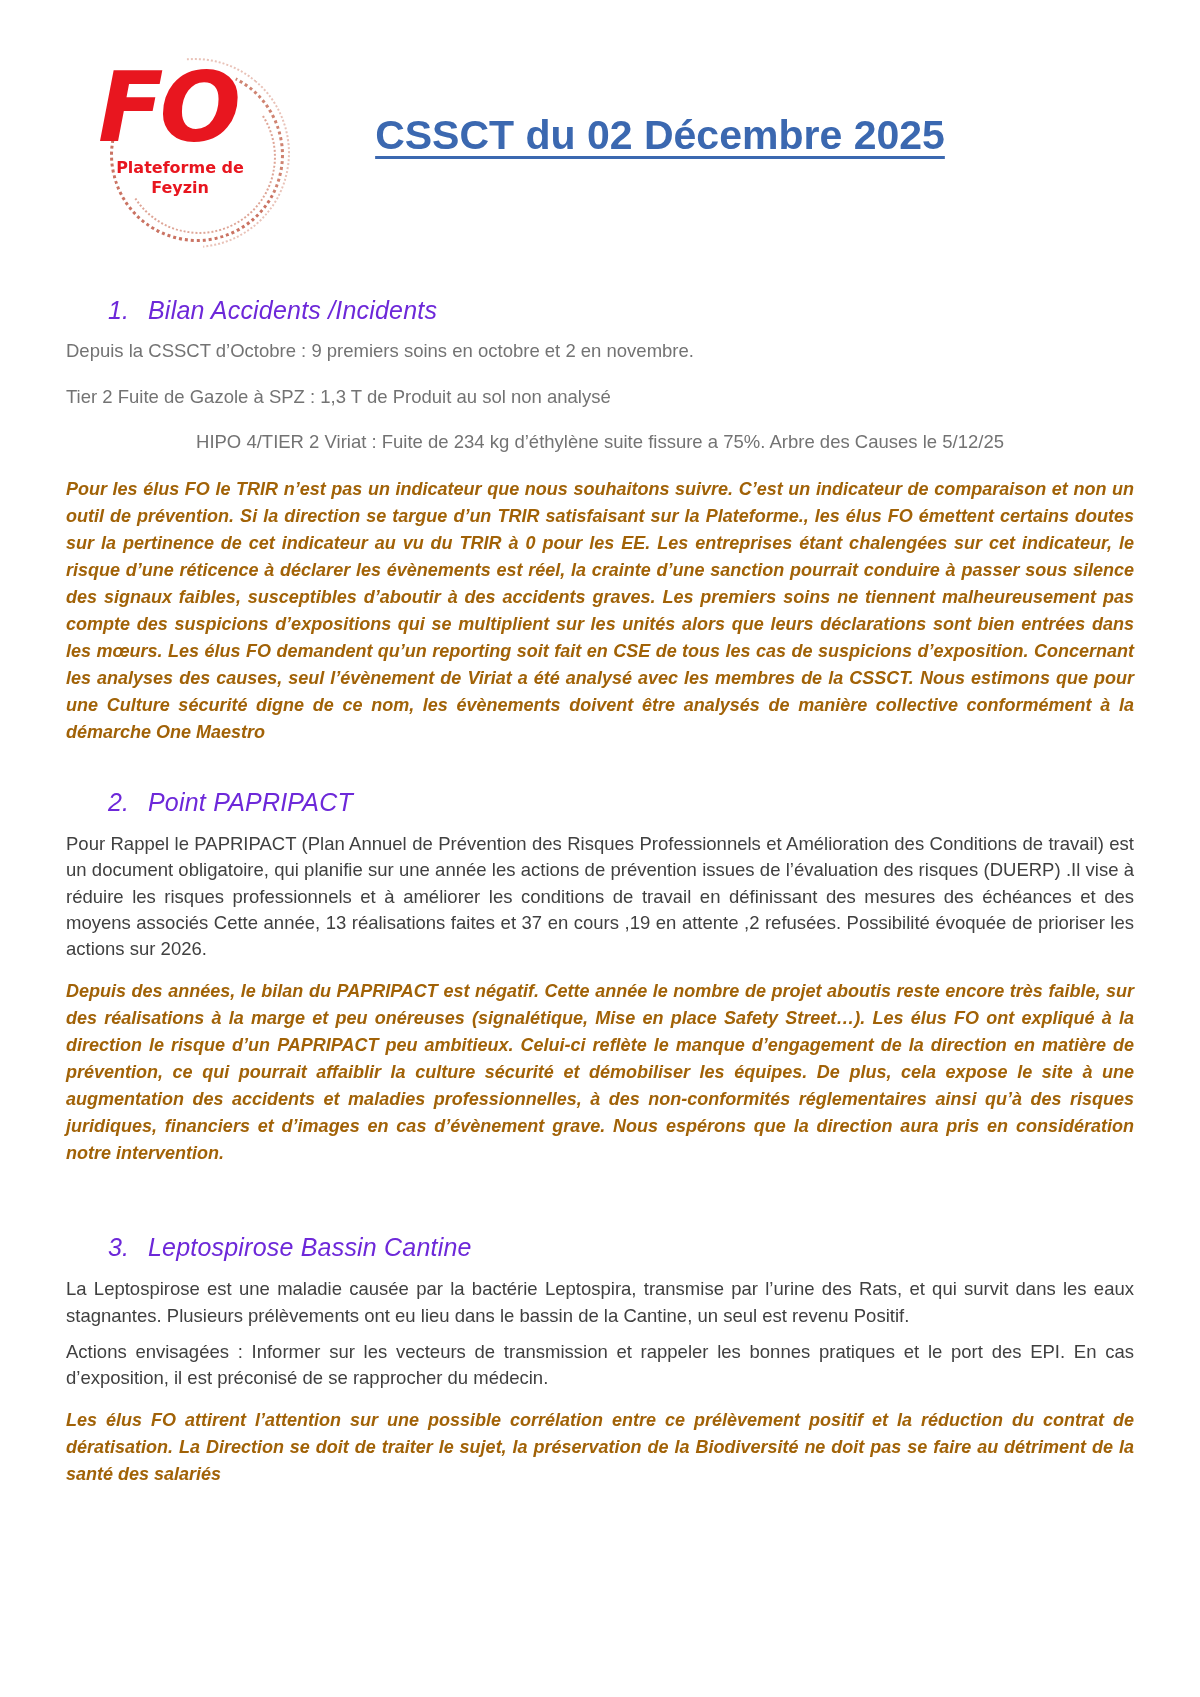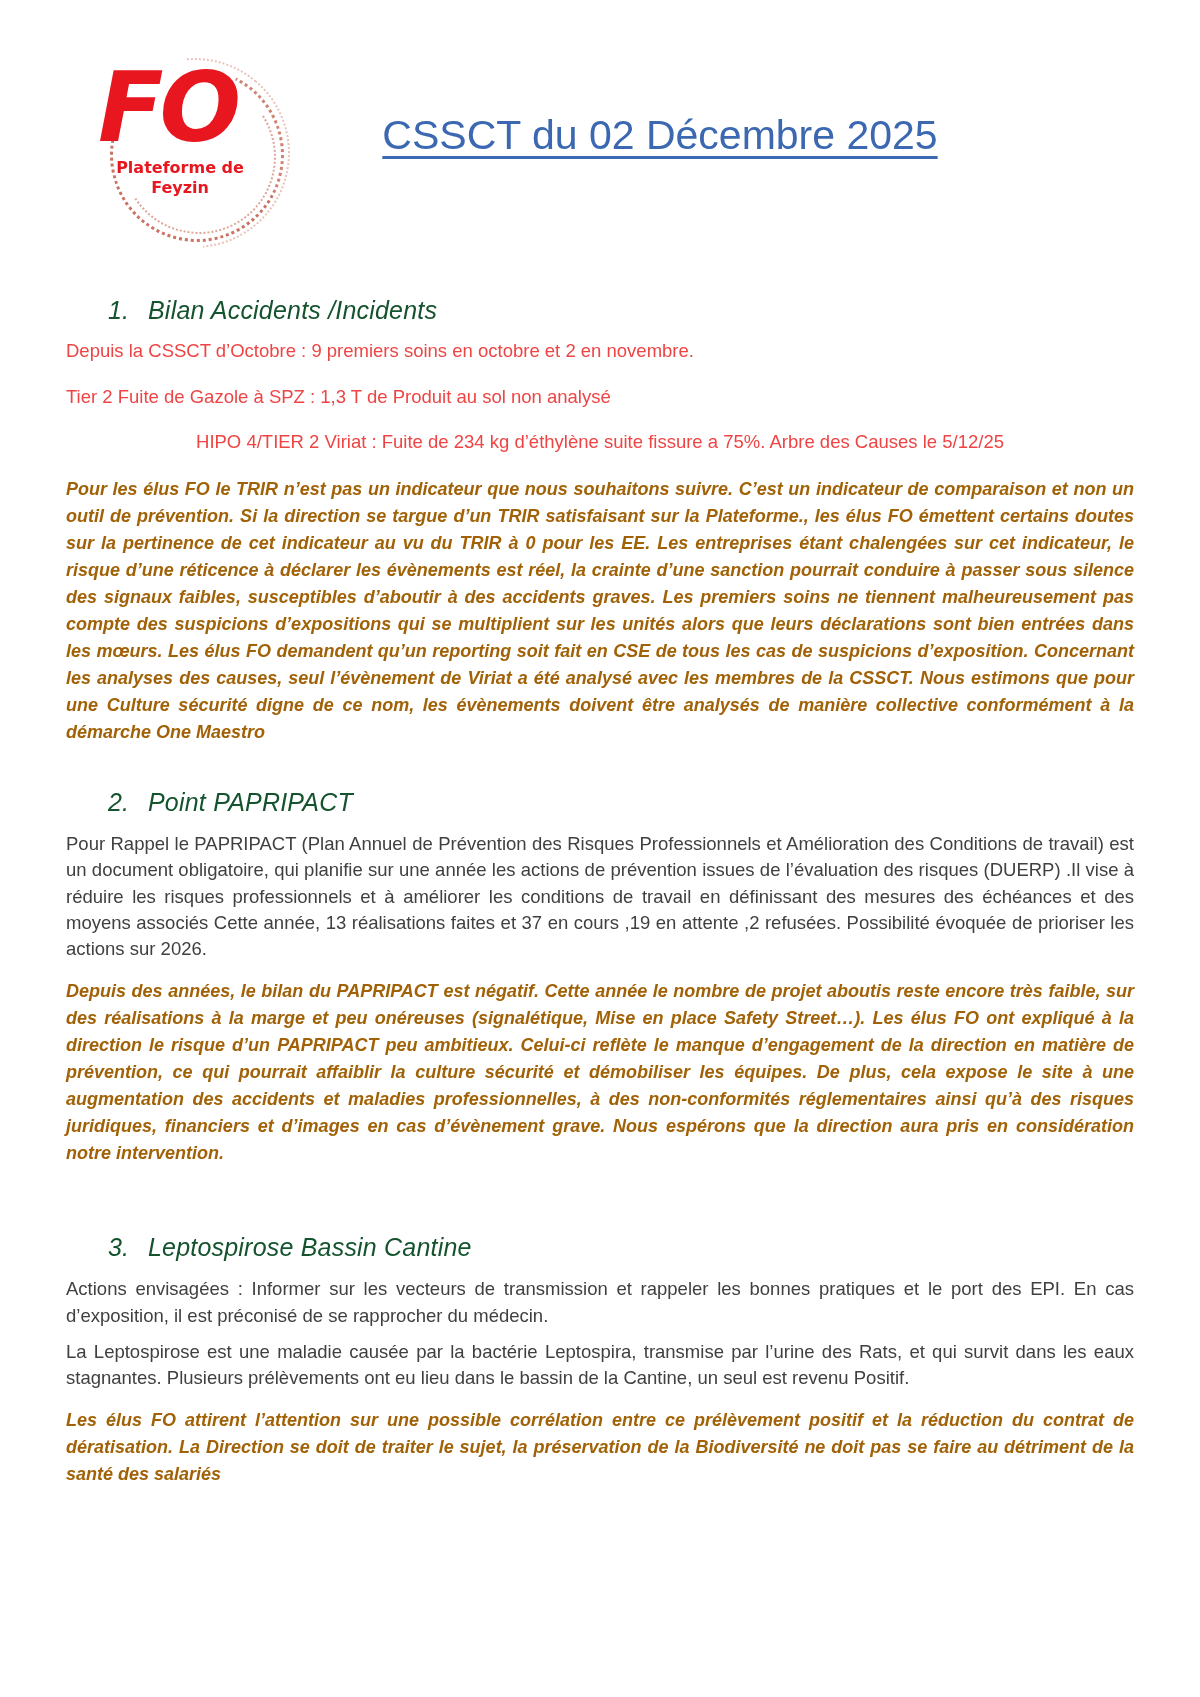--- a/index.html
+++ b/index.html
@@ -94,58 +94,58 @@
     line-height: 1.25;
     color: #e8161f;
   }
   .doc-title {
     position: absolute;
     left: 330px;
     top: 112px;
     width: 660px;
     text-align: center;
     font-family: "Liberation Sans", sans-serif;
-    font-weight: normal;
+    font-weight: bold;
     font-size: 41px;
     line-height: 1.15;
     color: #3b68b0;
     text-decoration: underline;
     text-underline-offset: 7px;
     text-decoration-thickness: 3px;
     white-space: nowrap;
   }
 
   
   .content {
     padding: 0 66px 0 66px;
   }
   h2.section-heading {
     margin: 0 0 14px 0;
     padding-left: 42px;
     font-family: "Liberation Sans", sans-serif;
     font-size: 25px;
     font-weight: normal;
     font-style: italic;
-    color: #14532d;
+    color: #6d28d9;
     letter-spacing: .2px;
   }
   h2.section-heading .num {
     display: inline-block;
     min-width: 40px;
   }
   .sec1 { margin-top: 46px; }
   .sec2 { margin-top: 42px; }
   .sec3 { margin-top: 66px; }
 
   p.body-line {
     margin: 0 0 22px 0;
     font-family: "Liberation Sans", sans-serif;
     font-size: 18.5px;
     line-height: 1.28;
-    color: #ef4444;
+    color: #737373;
   }
   p.body-para {
     margin: 0 0 10px 0;
     font-family: "Liberation Sans", sans-serif;
     font-size: 18.5px;
     line-height: 1.42;
     color: #404040;
     text-align: justify;
   }
   p.red-para {
@@ -195,19 +195,19 @@
         <span class="num">2.</span><span>Point PAPRIPACT</span>
       </h2>
       <p class="body-para">Pour Rappel le PAPRIPACT (Plan Annuel de Prévention des Risques Professionnels et Amélioration des Conditions de travail) est un document obligatoire, qui planifie sur une année les actions de prévention issues de l’évaluation des risques (DUERP) .Il vise à réduire les risques professionnels et à améliorer les conditions de travail en définissant des mesures des échéances et des moyens associés Cette année, 13 réalisations faites et 37 en cours ,19 en attente ,2 refusées. Possibilité évoquée de prioriser les actions sur 2026.</p>
       <p class="red-para">Depuis des années, le bilan du PAPRIPACT est négatif. Cette année le nombre de projet aboutis reste encore très faible, sur des réalisations à la marge et peu onéreuses (signalétique, Mise en place Safety Street…). Les élus FO ont expliqué à la direction le risque d’un PAPRIPACT peu ambitieux. Celui-ci reflète le manque d’engagement de la direction en matière de prévention, ce qui pourrait affaiblir la culture sécurité et démobiliser les équipes. De plus, cela expose le site à une augmentation des accidents et maladies professionnelles, à des non-conformités réglementaires ainsi qu’à des risques juridiques, financiers et d’images en cas d’évènement grave. Nous espérons que la direction aura pris en considération notre intervention.</p>
     </div>
 
     <div class="sec3">
       <h2 class="section-heading">
         <span class="num">3.</span><span>Leptospirose Bassin Cantine</span>
       </h2>
+      <p class="body-para">La Leptospirose est une maladie causée par la bactérie Leptospira, transmise par l’urine des Rats, et qui survit dans les eaux stagnantes. Plusieurs prélèvements ont eu lieu dans le bassin de la Cantine, un seul est revenu Positif.</p>
       <p class="body-para">Actions envisagées : Informer sur les vecteurs de transmission et rappeler les bonnes pratiques et le port des EPI. En cas d’exposition, il est préconisé de se rapprocher du médecin.</p>
-      <p class="body-para">La Leptospirose est une maladie causée par la bactérie Leptospira, transmise par l’urine des Rats, et qui survit dans les eaux stagnantes. Plusieurs prélèvements ont eu lieu dans le bassin de la Cantine, un seul est revenu Positif.</p>
       <p class="red-para">Les élus FO attirent l’attention sur une possible corrélation entre ce prélèvement positif et la réduction du contrat de dératisation. La Direction se doit de traiter le sujet, la préservation de la Biodiversité ne doit pas se faire au détriment de la santé des salariés</p>
     </div>
 
   </div>
 </div>
 
 </body></html>

